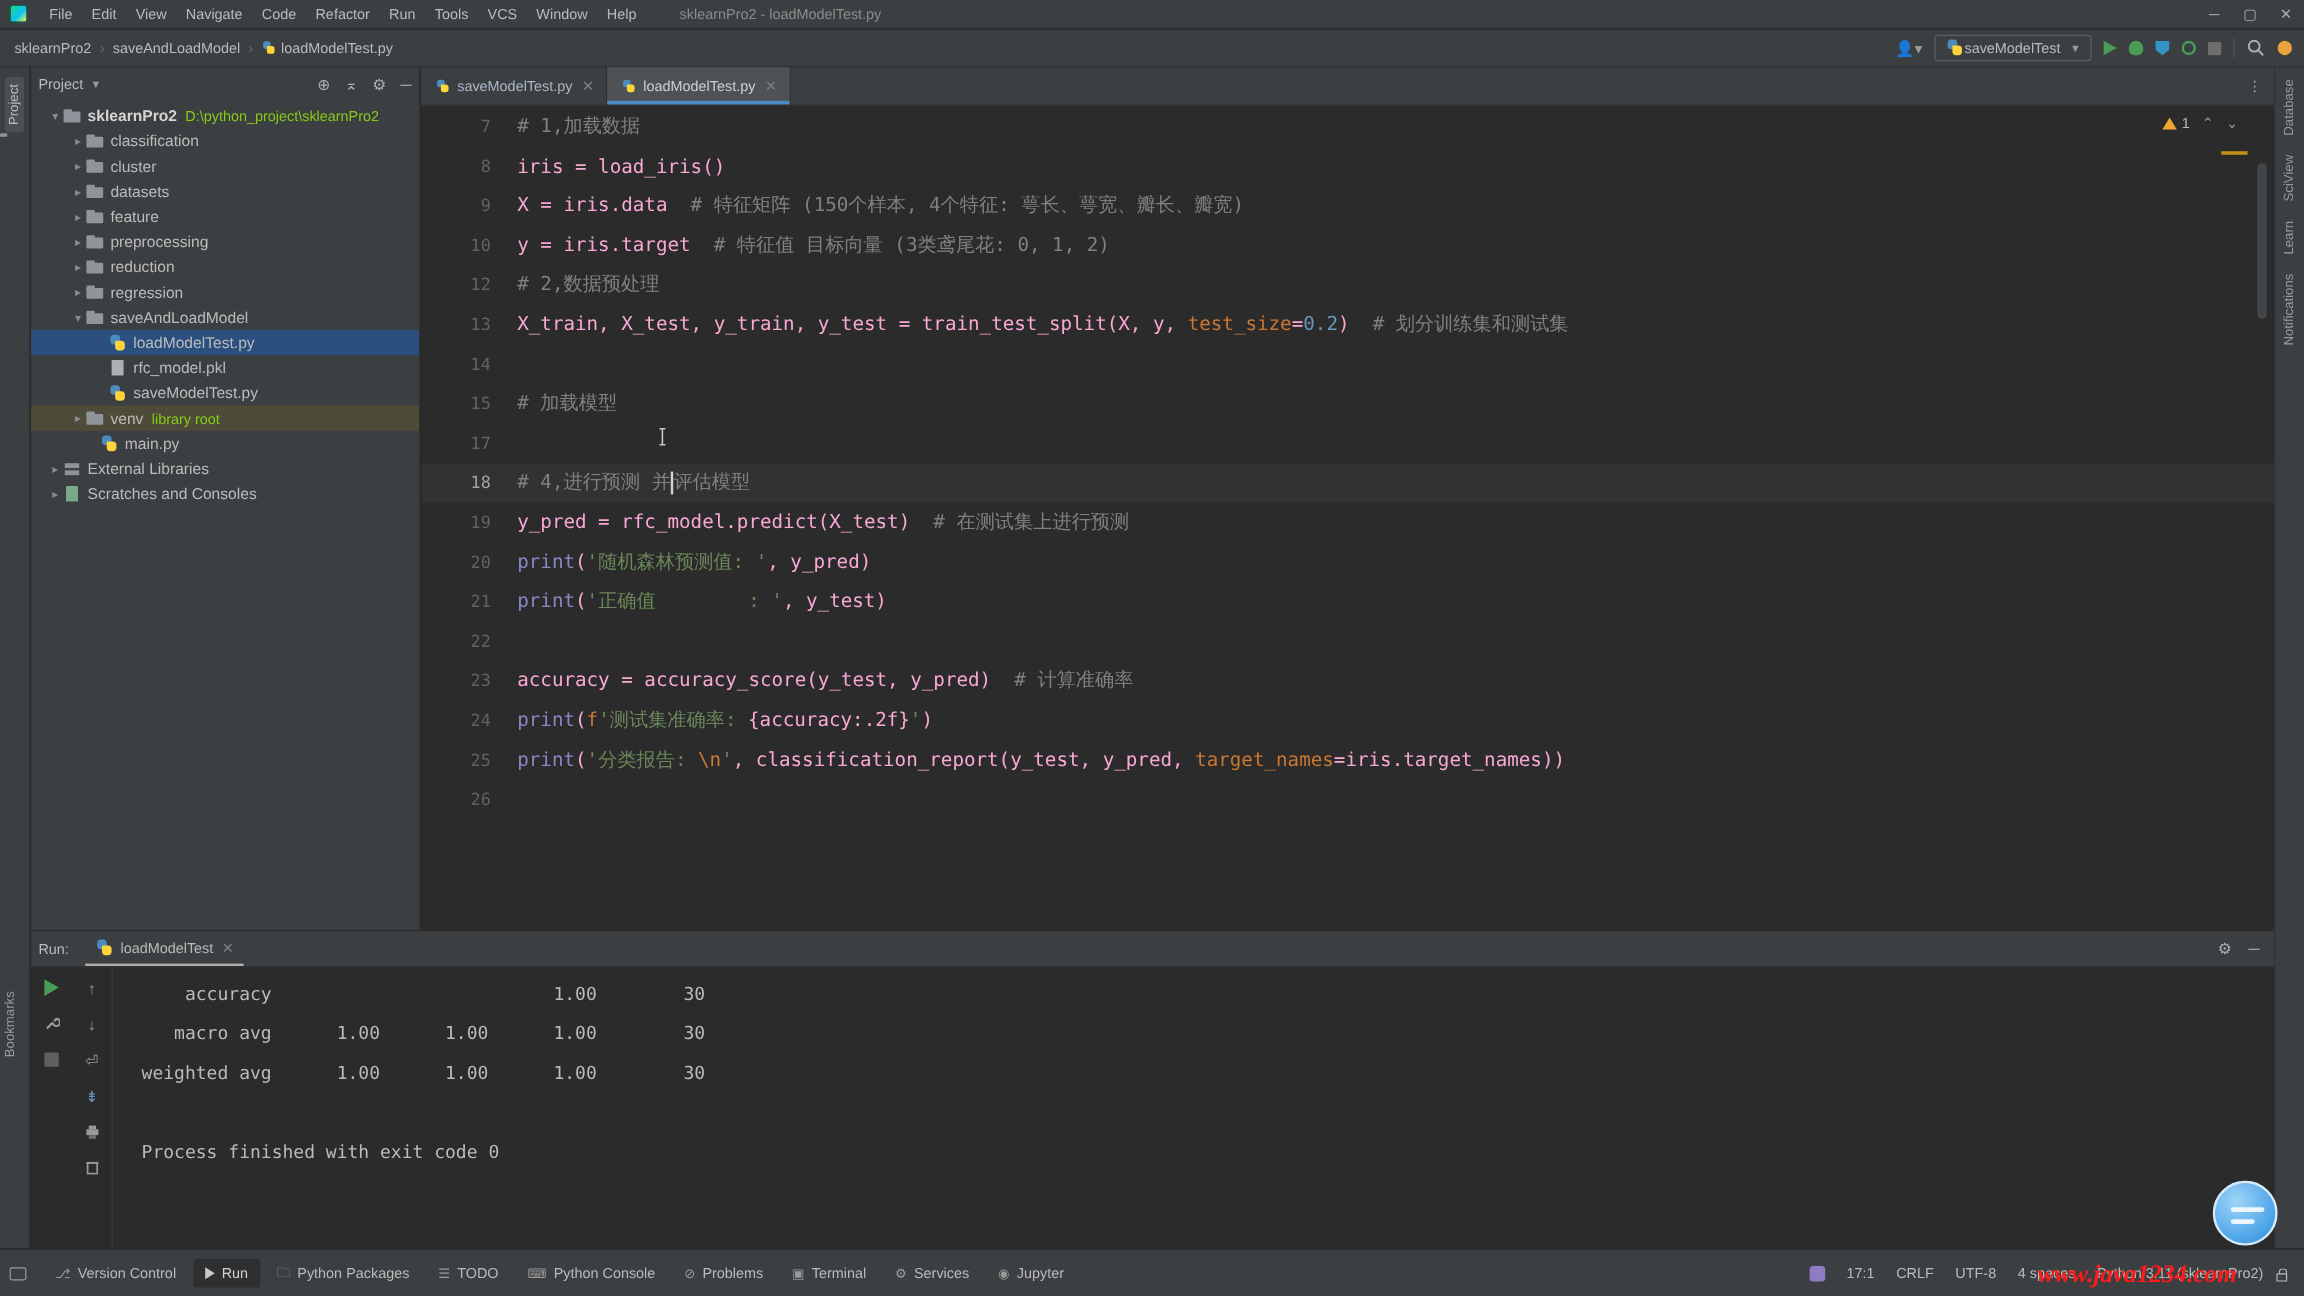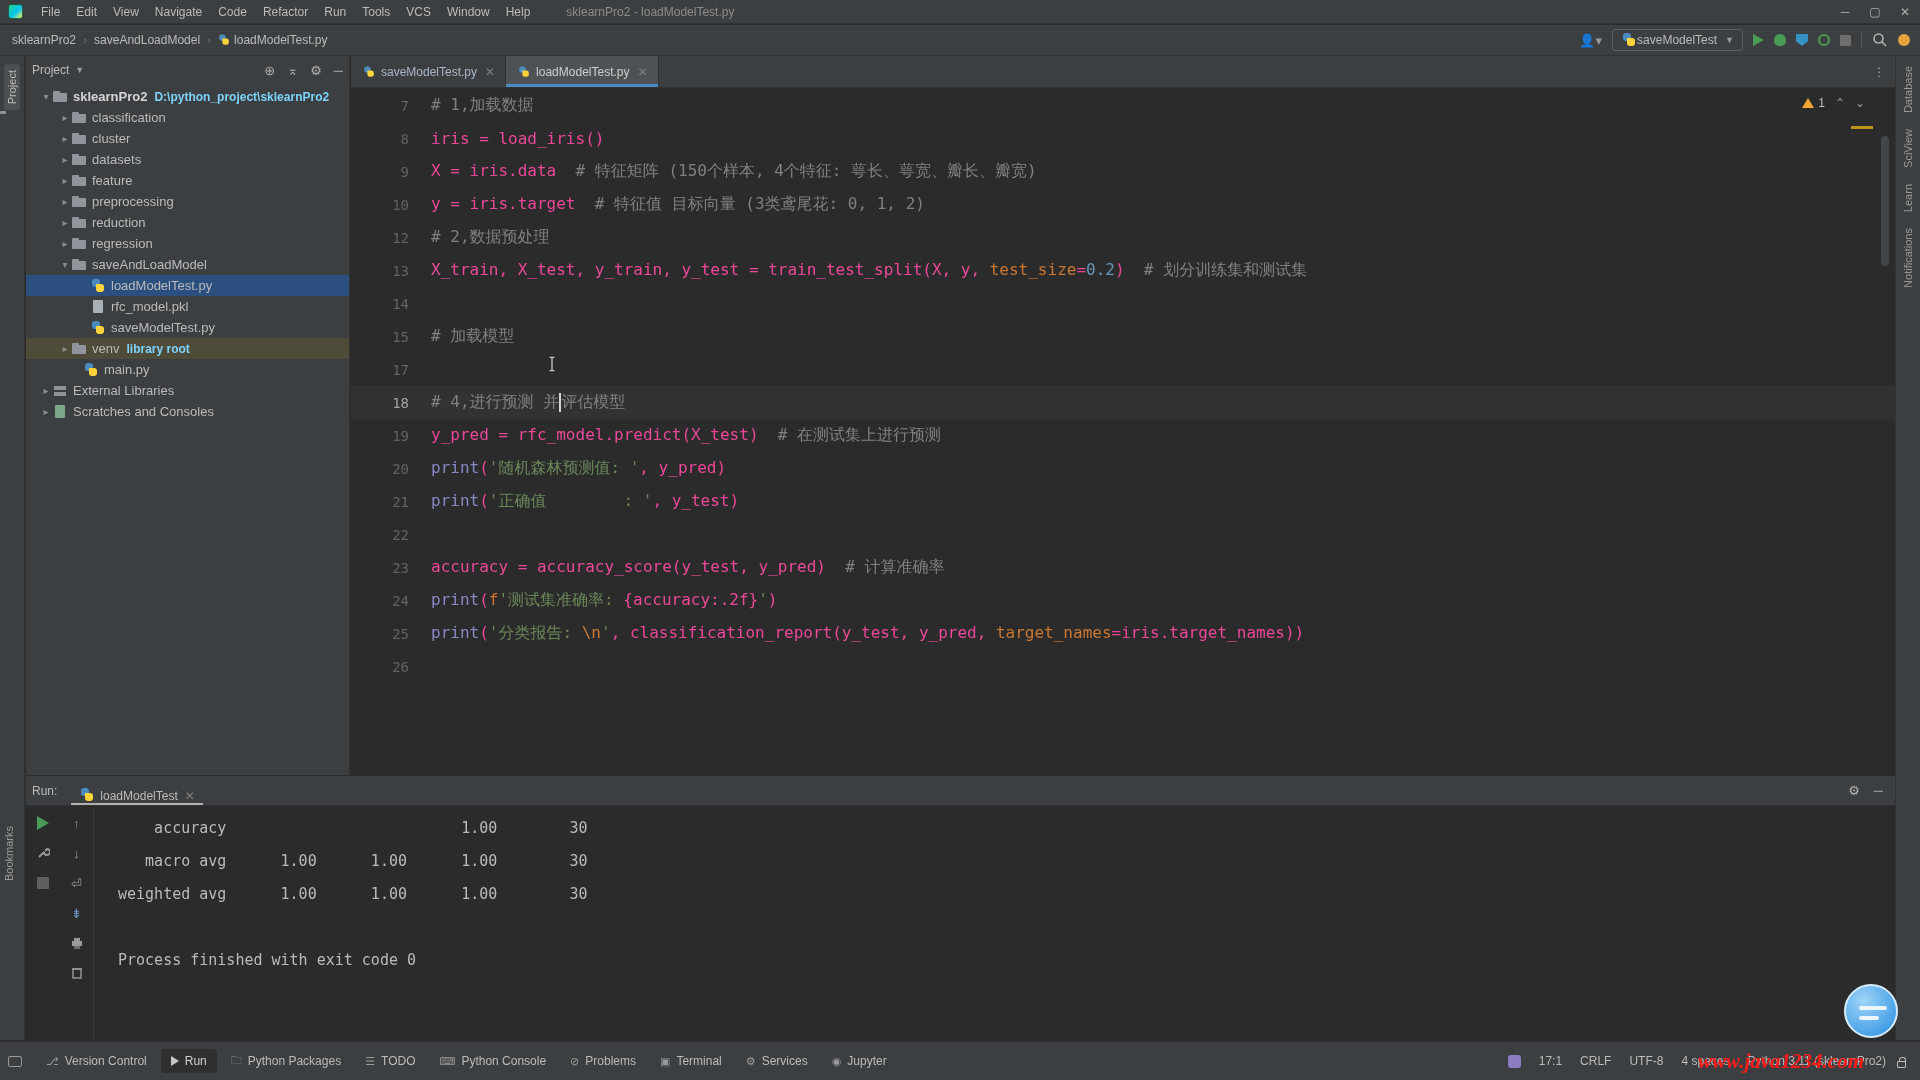--- a/index.html
+++ b/index.html
@@ -56,21 +56,21 @@
                    background:#3C3F41; border-right:1px solid #323232; color:#BBBBBB; font-size:13px; }
   #project-header { height:28px; display:flex; align-items:center; padding:0 6px; }
   #project-header .ph-title { font-size:12px; display:flex; align-items:center; }
   #project-header .ph-caret { color:#9A9A9A; font-size:9px; margin-left:6px; }
   #ph-icons { margin-left:auto; display:flex; align-items:center; }
   #ph-icons span { margin-left:12px; color:#AFAFAF; font-size:13px; }
   #tree { margin-top:2px; }
   .trow { height:21px; display:flex; align-items:center; white-space:nowrap; }
   .trow .chev { width:12px; color:#8A8A8A; font-size:10px; text-align:center; flex:none; }
   .trow .lbl { margin-left:5px; }
-  .trow .extra { margin-left:7px; color:#7dd3fc; font-size:12px;font-weight:bold; }
+  .trow .extra { margin-left:7px; color:#84cc16; font-size:12px; }
   .trow.sel { background:#2B4F7E; }
   .trow.olive { background:#4E4B39; }
   .ticon { flex:none; width:16px; height:16px; position:relative; }
   .ticon.folder:before { content:""; position:absolute; left:1px; top:4px; width:14px; height:9px; background:#90959B; border-radius:1px; }
   .ticon.folder:after { content:""; position:absolute; left:1px; top:2px; width:7px; height:3px; background:#90959B; border-radius:1px 1px 0 0; }
   .ticon.py:before { content:""; position:absolute; left:2px; top:1px; width:8px; height:8px; background:#4B8BBE; border-radius:3px 3px 0 3px; }
   .ticon.py:after { content:""; position:absolute; left:6px; top:6px; width:8px; height:8px; background:#FFD43B; border-radius:0 3px 3px 3px; }
   .ticon.pkl:before { content:""; position:absolute; left:3px; top:1px; width:10px; height:13px; background:#A9B0B6; border-radius:1px; }
   .ticon.libs:before { content:""; position:absolute; left:2px; top:3px; width:12px; height:4px; background:#8E9399; }
   .ticon.libs:after { content:""; position:absolute; left:2px; top:9px; width:12px; height:4px; background:#8E9399; }
@@ -89,32 +89,32 @@
                            border-bottom:10px solid #F0A732; margin-right:4px; }
   #inspections .chev { margin-left:10px; color:#9A9A9A; }
   #stripe-mark { position:absolute; right:22px; top:70px; width:22px; height:3px; background:#BE9117; }
   #code-scroll { position:absolute; right:6px; top:80px; width:8px; height:130px; background:#555c61; border-radius:4px; opacity:.55; }
   #code-area { position:absolute; left:0; top:33px; right:0; bottom:0; overflow:hidden; }
   .code-line { height:33px; display:flex; align-items:center; font-size:16px; }
   .code-line.cur { background:#323232; }
   .gutter { flex:none; width:80px; text-align:right; padding-right:22px; color:#606366; font-size:14px; }
   .code-line.cur .gutter { color:#A4A3A3; }
   .codetxt { white-space:pre; }
-  .seg-d { color:#ec4899;margin-top:16px; } .seg-c { color:#808080; } .seg-s { color:#6A8759; }
+  .seg-d { color:#f9a8d4;margin-top:16px; } .seg-c { color:#808080; } .seg-s { color:#6A8759; }
   .seg-k { color:#8888C6; } .seg-p { color:#CA7732; } .seg-n { color:#6897BB; }
   .seg-e { color:#CC7832; } .seg-f { color:#CC7832; }
   .caret-bar { display:inline-block; width:2px; height:19px; background:#D4D4D4; vertical-align:middle; }
   #ibeam { position:absolute; left:196px; top:266px; width:10px; height:18px; color:#C8C8C8; }
 
   
   #run-panel { position:absolute; left:26px; top:776px; width:1869px; height:264px; background:#2B2B2B; }
   #run-header { height:30px; background:#3C3F41; border-bottom:1px solid #323232; display:flex; align-items:center;
                 color:#BBBBBB; font-size:12px; }
   #run-label { margin-left:6px; }
-  #run-tab { display:flex; align-items:flex-end; margin-left:14px; height:100%; padding:0 8px; border-bottom:2px solid #B0B0B0; }
+  #run-tab { display:flex; align-items:center; margin-left:14px; height:100%; padding:0 8px; border-bottom:2px solid #B0B0B0; }
   #run-tab .x { margin-left:7px; color:#7F7F7F; }
   #run-header-icons { margin-left:auto; margin-right:12px; display:flex; align-items:center; }
   #run-header-icons span { margin-left:14px; color:#AFAFAF; font-size:13px; }
   #run-toolbar { position:absolute; left:0; top:31px; width:34px; bottom:0; display:flex; flex-direction:column; align-items:center; padding-top:8px; }
   #run-toolbar2 { position:absolute; left:34px; top:31px; width:34px; bottom:0; display:flex; flex-direction:column; align-items:center; padding-top:8px; border-right:1px solid #3a3a3a; }
   .rt-icon { margin-bottom:14px; width:16px; height:16px; display:flex; align-items:center; justify-content:center; color:#9A9A9A; font-size:13px; }
   .rt-play { width:0; height:0; border-left:12px solid #499C54; border-top:7px solid transparent; border-bottom:7px solid transparent; }
   .rt-stop { width:12px; height:12px; background:#5f5f5f; border-radius:1px; }
   #console { position:absolute; left:92px; top:36px; right:10px; bottom:0; color:#BBBBBB; }
   #console pre { font-family:"DejaVu Sans Mono", monospace; font-size:15px; line-height:33px; color:#BBBBBB; }

